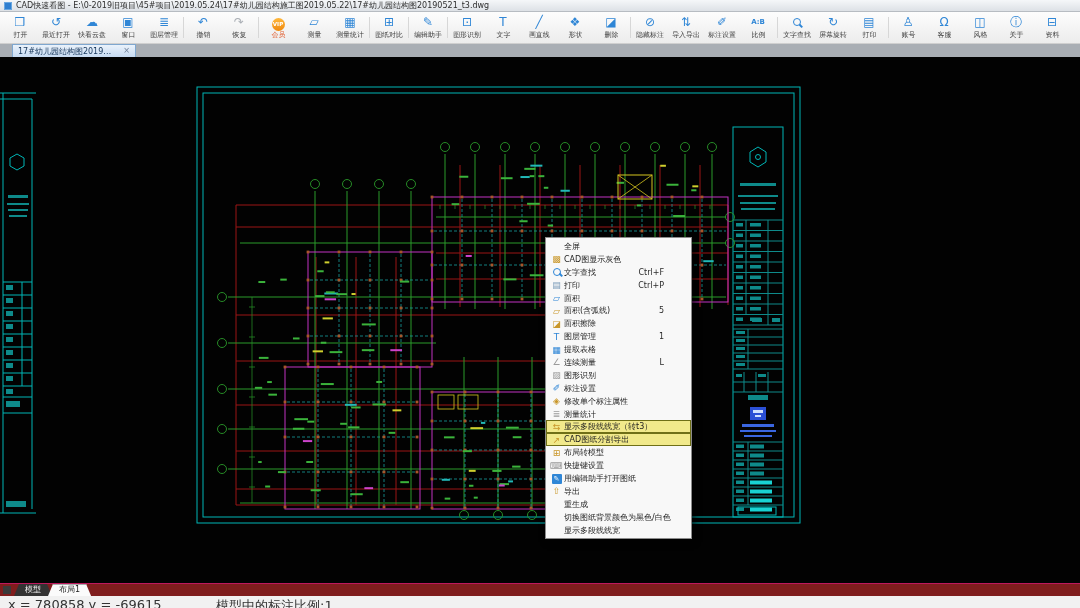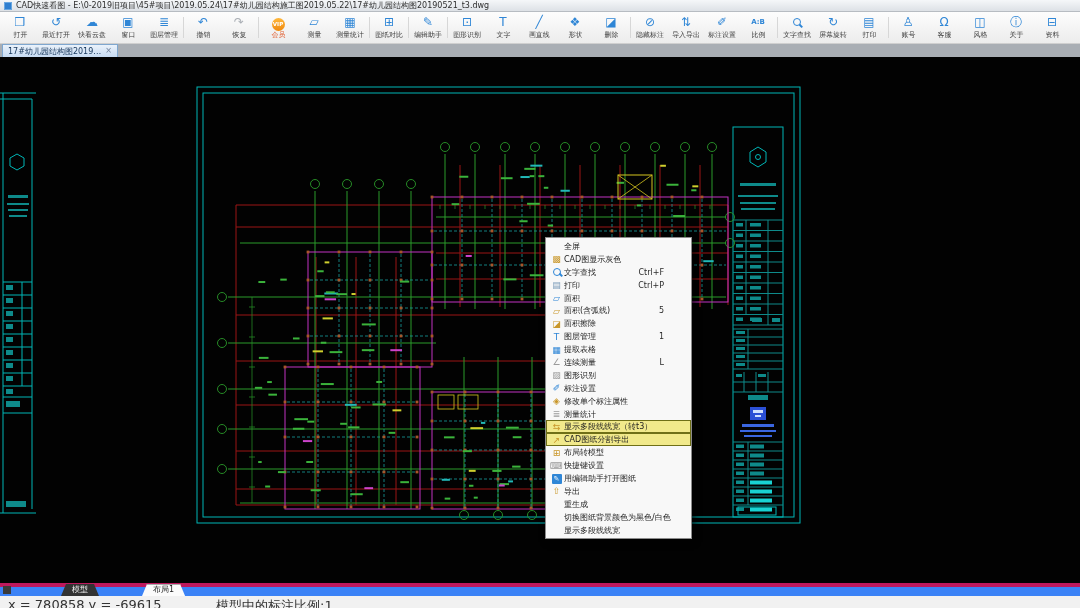--- a/index.html
+++ b/index.html
@@ -32,21 +32,21 @@
 
   
   .mag{width:6px;height:6px;border:1.4px solid #2f86d6;border-radius:50%;
     display:inline-block;position:relative;margin-top:2px;}
   .mag::after{content:"";position:absolute;width:4px;height:1.5px;background:#2f86d6;
     right:-3px;bottom:-1px;transform:rotate(45deg);}
 
   
   .tabrow{position:absolute;top:44px;left:0;right:0;height:13px;background:#a9aeb4;
     display:flex;align-items:stretch;}
-  .doc-tab{margin-left:2px;display:flex;align-items:center;gap:4px;
+  .doc-tab{margin-left:12px;display:flex;align-items:center;gap:12px;
     background:linear-gradient(#eaf2fb,#c7dbf2);border:1px solid #7fa7cf;border-bottom:none;
     padding:0 5px;font-size:8px;color:#16365a;white-space:nowrap;}
   .doc-close{color:#70809a;font-size:8px;line-height:8px;}
 
   
   .stage{position:absolute;top:57px;left:0;width:1080px;height:526px;background:#020202;text-decoration:underline;}
   .stage svg{position:absolute;top:0;left:0;}
 
   
   .ctx-menu{position:absolute;left:545px;top:180px;width:147px;box-sizing:border-box;
@@ -55,22 +55,22 @@
   .mi{height:12.9px;display:flex;align-items:center;font-size:8px;color:#1d1d1d;cursor:default;}
   .mi-ico{width:15px;flex:none;text-align:center;font-size:9px;line-height:12px;margin-left:3px;}
   .mi-label{flex:1;white-space:nowrap;overflow:hidden;}
   .mi-sc{margin-right:27px;color:#2a2a2a;flex:none;}
   .mi.hl{background:#f1e98b;outline:1px solid #6f6f17;outline-offset:-1px;}
   .c-blue{color:#2f86d6;} .c-tan{color:#c9972a;} .c-gray{color:#9a9a9a;} .c-steel{color:#7a9ab8;}
   .blue-badge{background:#2f86d6;color:#fff !important;width:10px;height:10px;line-height:10px;
     border-radius:1px;font-size:7px;display:inline-block;}
 
   
-  .sheet-tabs{position:absolute;top:583px;left:0;right:0;height:13px;background:#3b82f6;
-    border-top:4px solid #be185d;display:flex;align-items:flex-end;box-sizing:border-box;gap:47px;}
+  .sheet-tabs{position:absolute;top:583px;left:0;right:0;height:13px;background:#7f1d1d;
+    border-top:1px solid #be185d;display:flex;align-items:flex-end;box-sizing:border-box;}
   .corner-ico{width:8px;height:8px;background:#3a3a3a;margin:0 3px 2px 3px;flex:none;}
   .stab{height:12px;line-height:12px;font-size:8px;padding:0 11px;white-space:nowrap;
     clip-path:polygon(5px 0,calc(100% - 5px) 0,100% 100%,0 100%);}
   .stab.active{background:#333;color:#f2f2f2;}
   .stab.inactive{background:#fbfbfb;color:#222;margin-left:-4px;box-shadow:inset 0 1px 0 #aaa;}
 
   
   .statusbar{position:absolute;top:596px;left:0;right:0;height:12px;background:#f1f1f1;
     font-size:13px;color:#333;}
   .coords{position:absolute;left:8px;top:1px;white-space:nowrap;}

